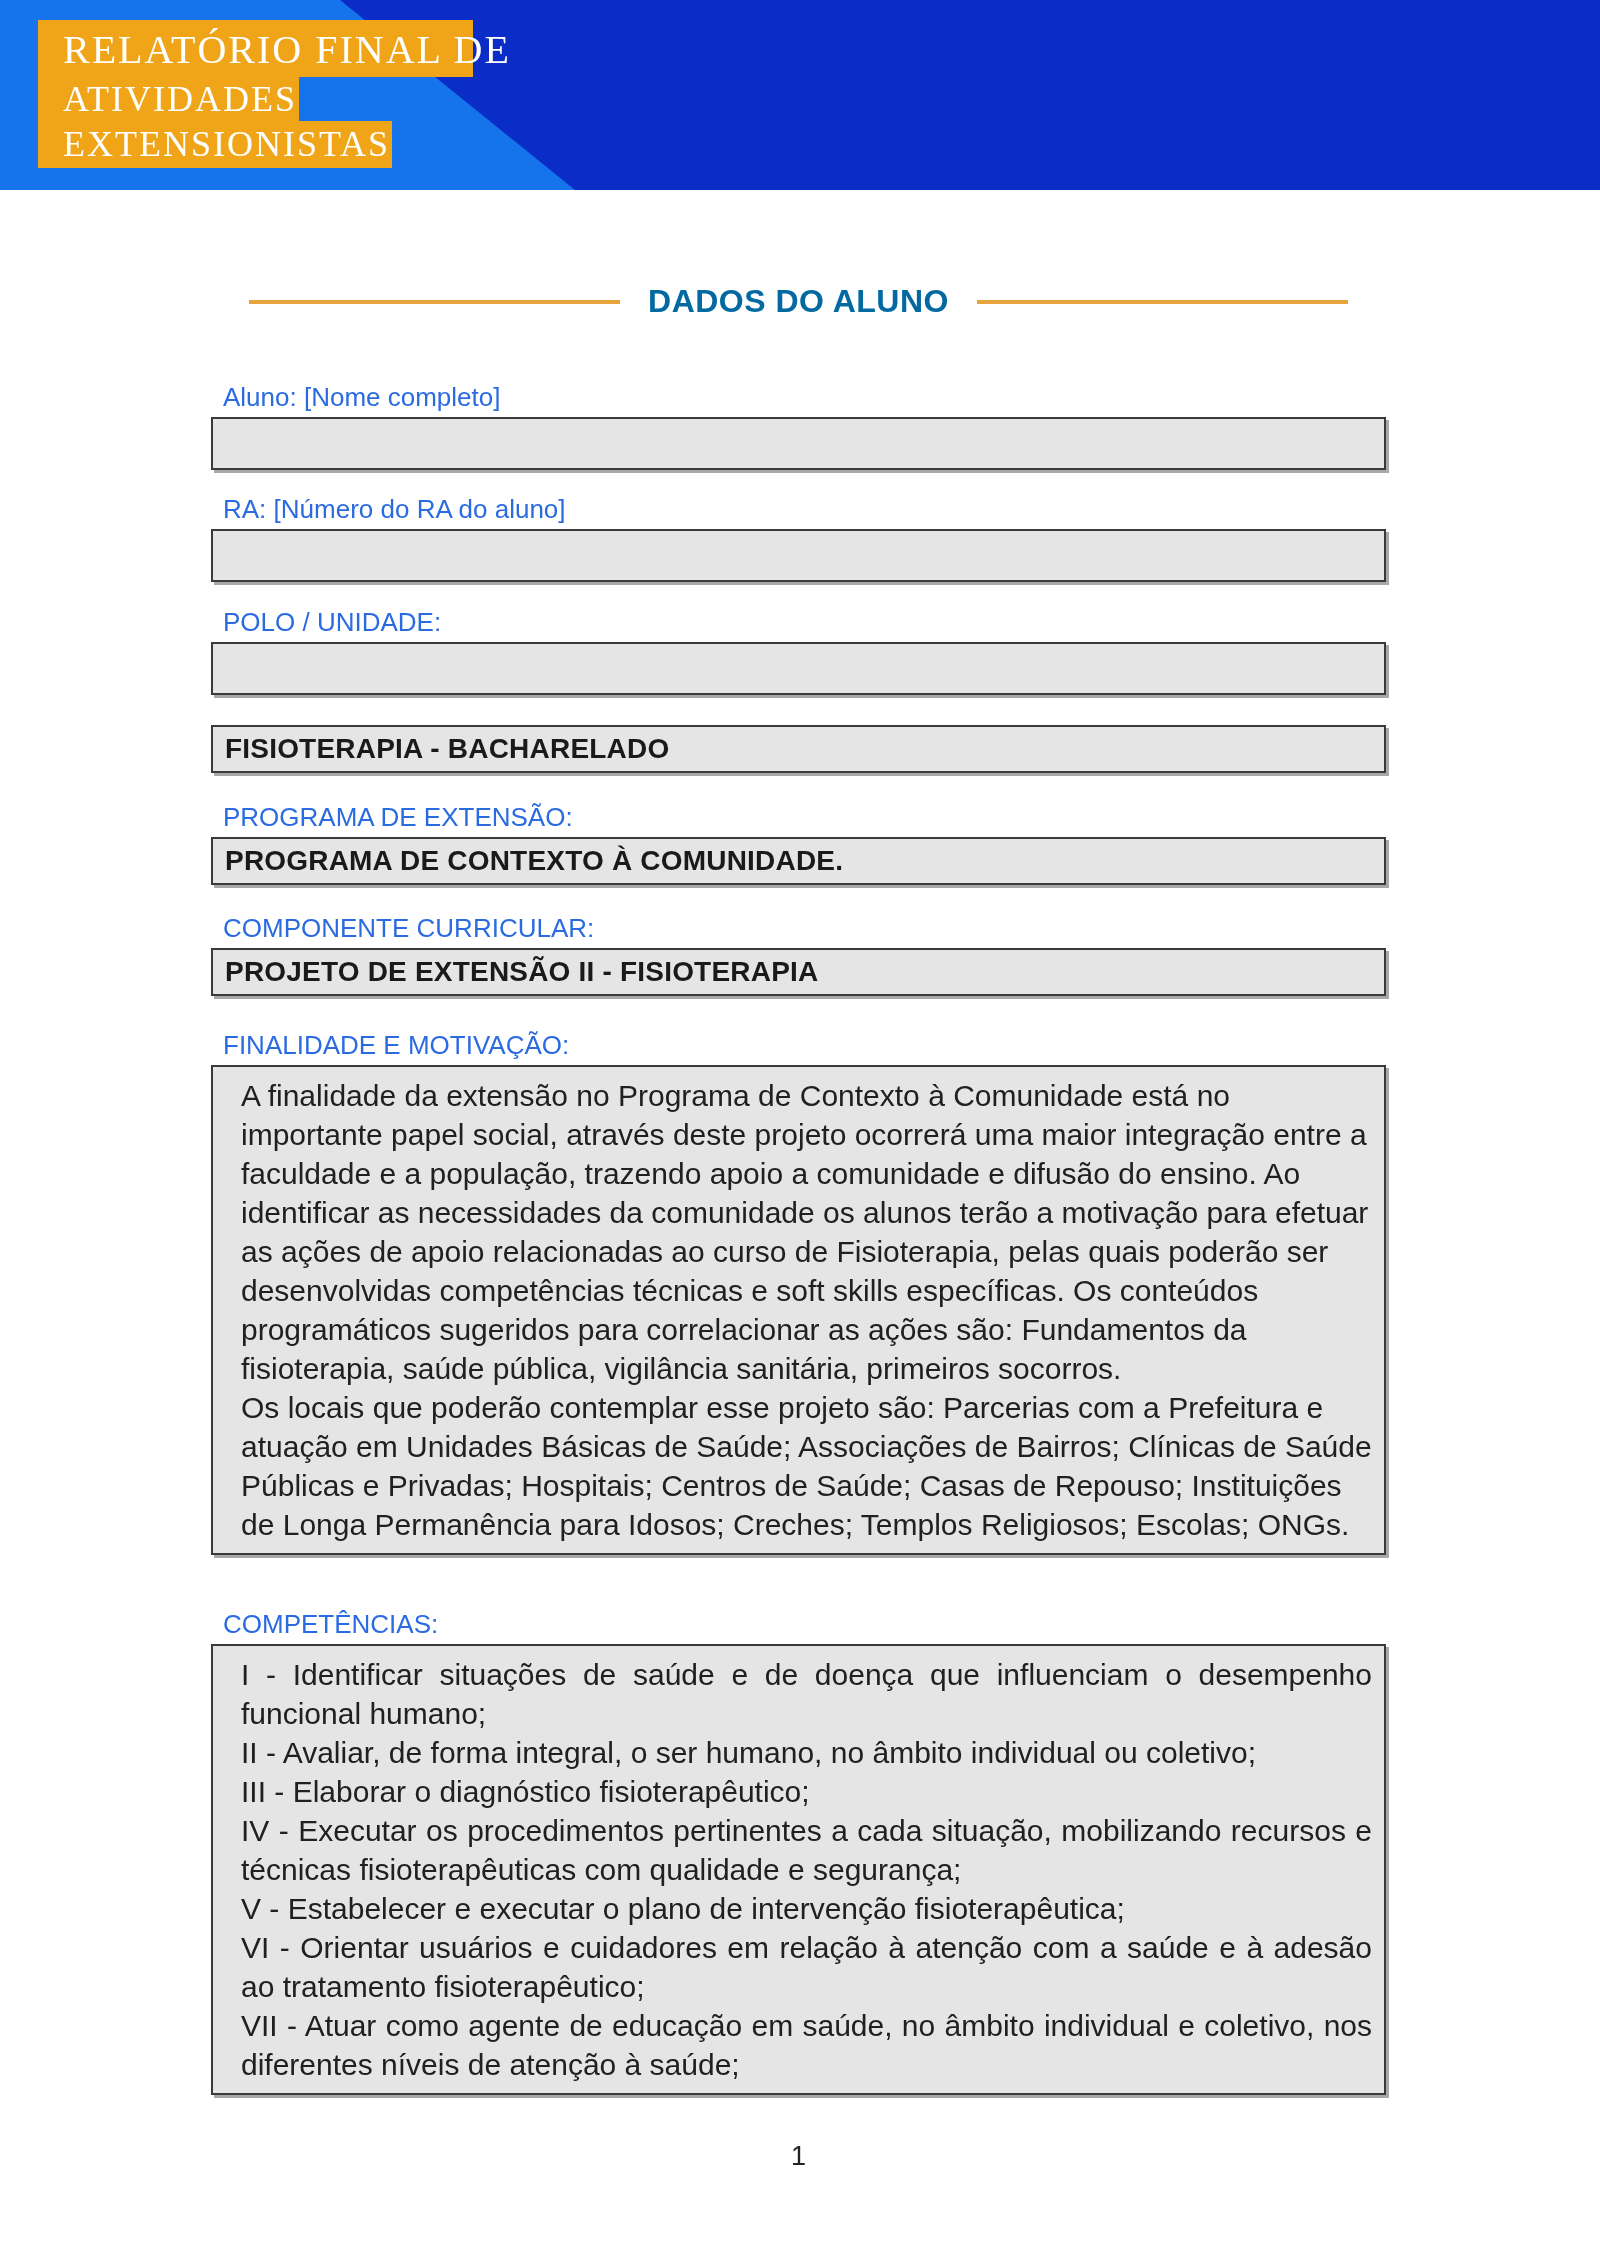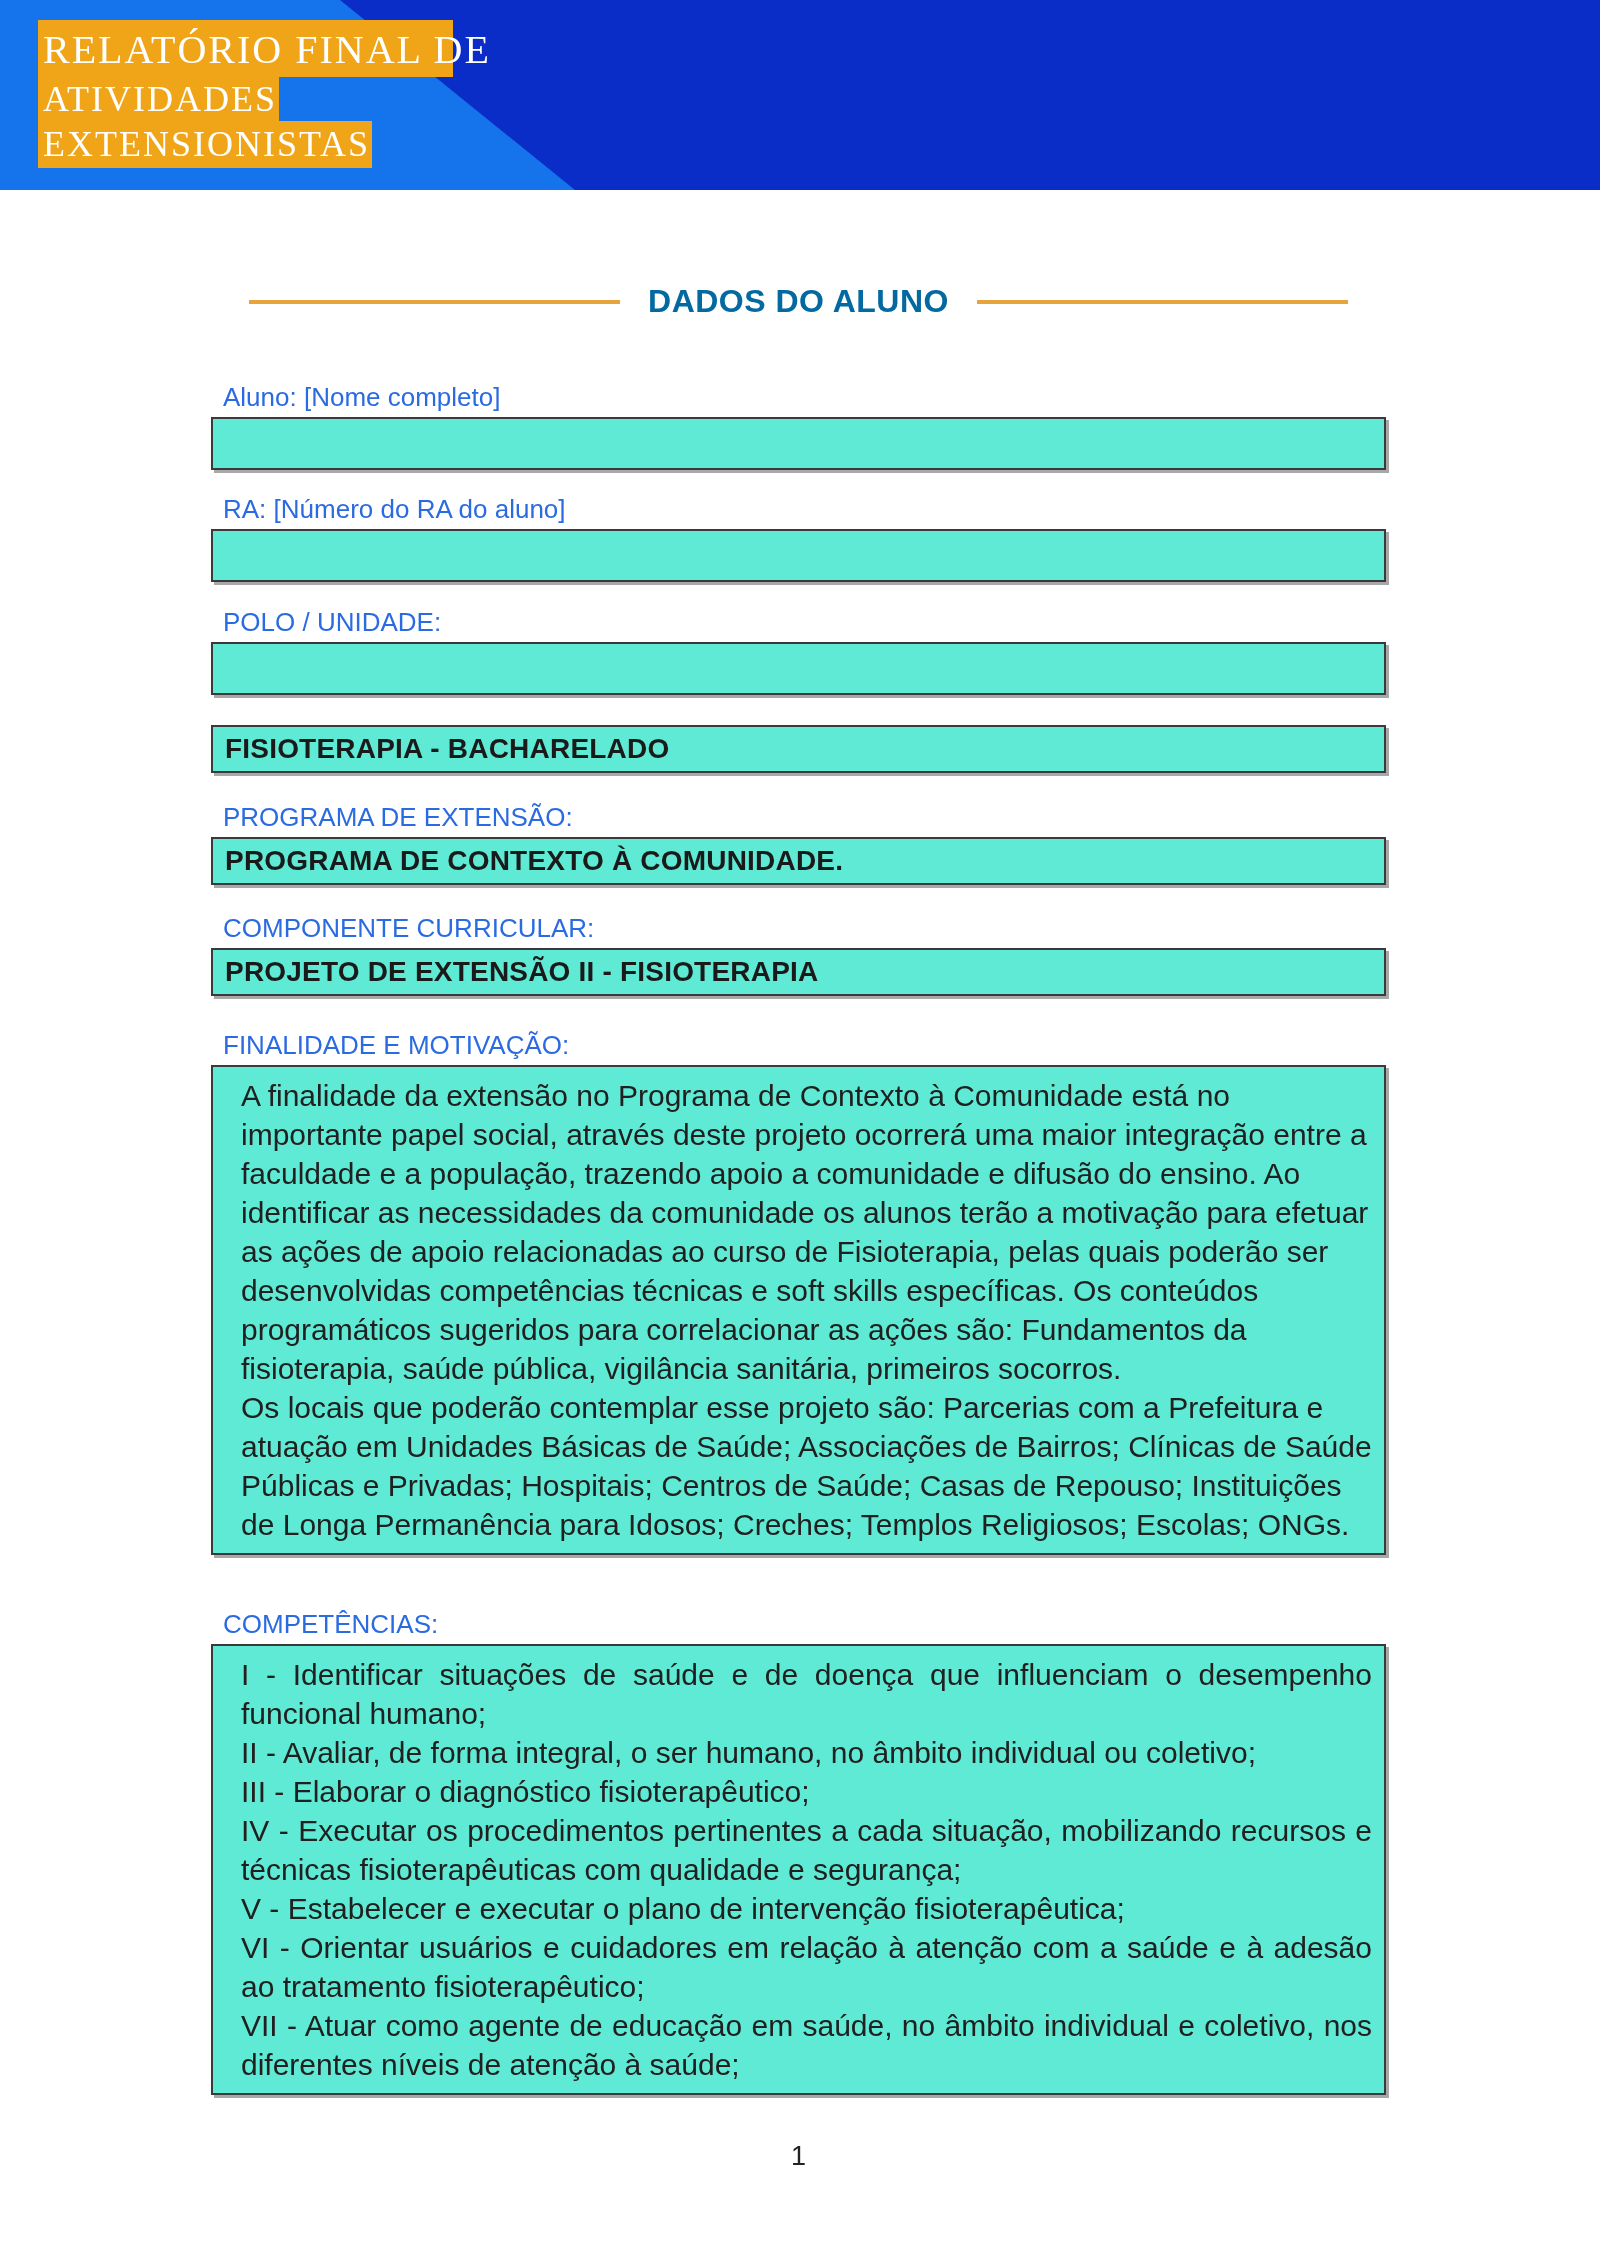--- a/index.html
+++ b/index.html
@@ -4,36 +4,36 @@
 <style>
   html,body{margin:0;padding:0;background:#ffffff;}
   .page{position:relative;width:1600px;height:2263px;background:#ffffff;overflow:hidden;
         font-family:"Liberation Sans",sans-serif;}
 
   
   .hdr{position:relative;width:1600px;height:190px;background:#1573EB;overflow:hidden;}
   .hdr-dark{position:absolute;inset:0;background:#0A2DC8;
             clip-path:polygon(340px 0,1600px 0,1600px 190px,575px 190px);}
   .banner{position:absolute;left:38px;top:20px;z-index:2;font-family:"Liberation Serif",serif;}
-  .bl{background:#F0A519;color:#ffffff;padding-left:5px;letter-spacing:2px;
+  .bl{background:#F0A519;color:#ffffff;padding-left:25px;letter-spacing:2px;
       font-size:36px;font-weight:500;white-space:nowrap;}
   .bl1{width:410px;height:57px;line-height:60px;font-size:40px;}
   .bl2{width:236px;height:44px;line-height:44px;}
   .bl3{width:329px;height:47px;line-height:47px;}
 
   
   .content{margin-left:211px;width:1175px;}
 
   .title-row{margin-top:93px;display:flex;align-items:center;justify-content:center;}
   .rule{display:block;width:371px;height:4px;background:#E7A33C;}
   .title-row h1{margin:0 28px;font-size:32px;font-weight:bold;color:#0369a1;
                 letter-spacing:0.5px;white-space:nowrap;}
 
   .field-label{color:#2B6BE2;font-size:26px;line-height:26px;padding-left:12px;margin-bottom:7px;}
-  .box{background:#5eead4;border:2px solid #3A3A3A;box-shadow:3px 3px 0 #A8A8A8;
+  .box{background:#e5e5e5;border:2px solid #3A3A3A;box-shadow:3px 3px 0 #A8A8A8;
        box-sizing:border-box;width:1175px;}
   .box-empty{height:53px;}
   .box-value{height:48px;display:flex;align-items:center;padding-left:12px;
              font-size:28px;font-weight:bold;color:#1A1A1A;letter-spacing:0.2px;white-space:nowrap;}
   .box-text{padding:9px 12px 9px 28px;font-size:30px;line-height:39px;color:#202020;}
   .box-text p{margin:0;}
   .box-text.justify p{text-align:justify;}
 
   .mt-f1{margin-top:64px;} .mt-f2{margin-top:26px;} .mt-f3{margin-top:27px;}
   .mt-f4{margin-top:30px;} .mt-f5{margin-top:30px;} .mt-f6{margin-top:31px;}

